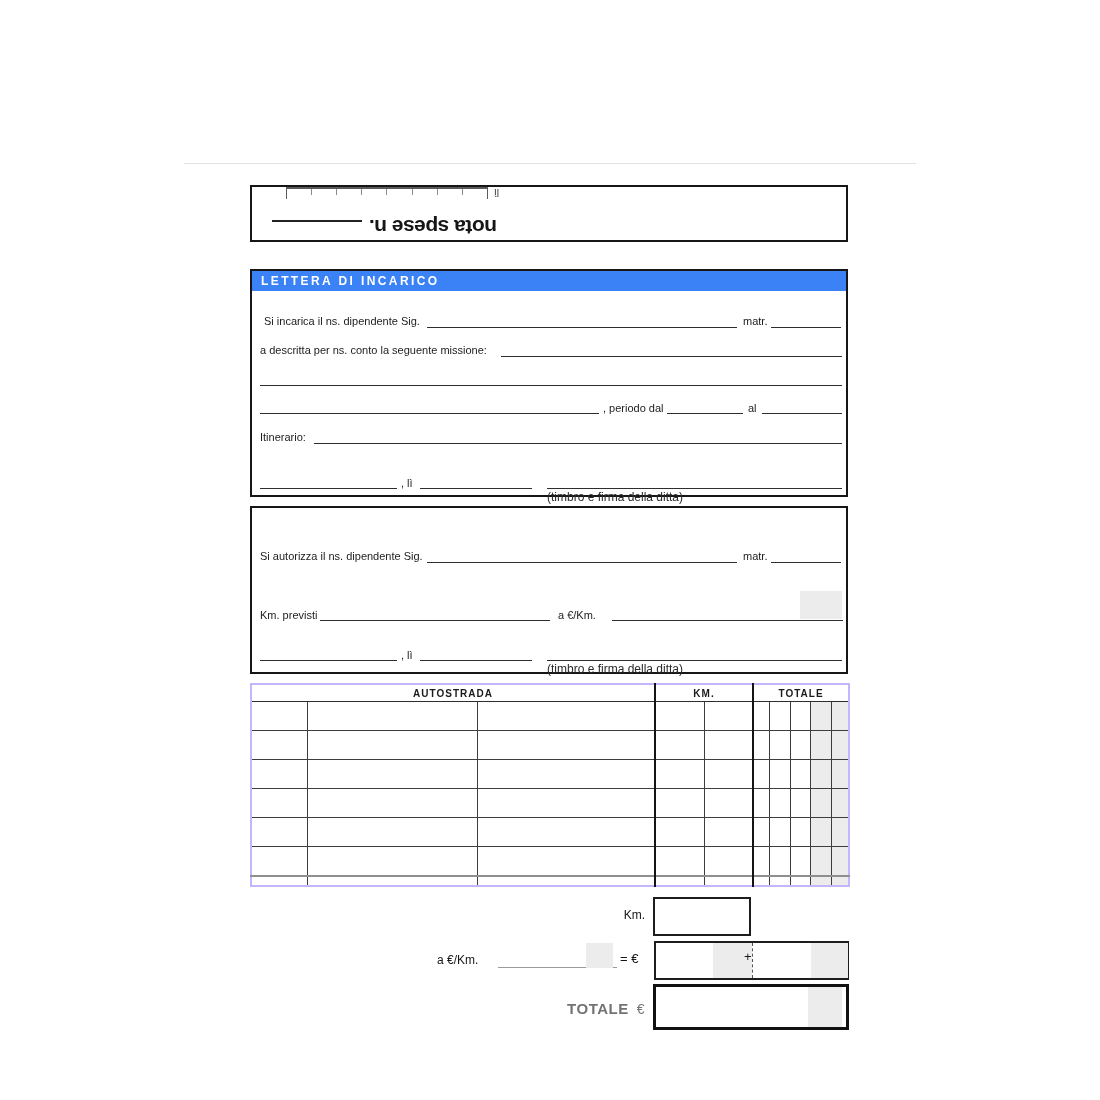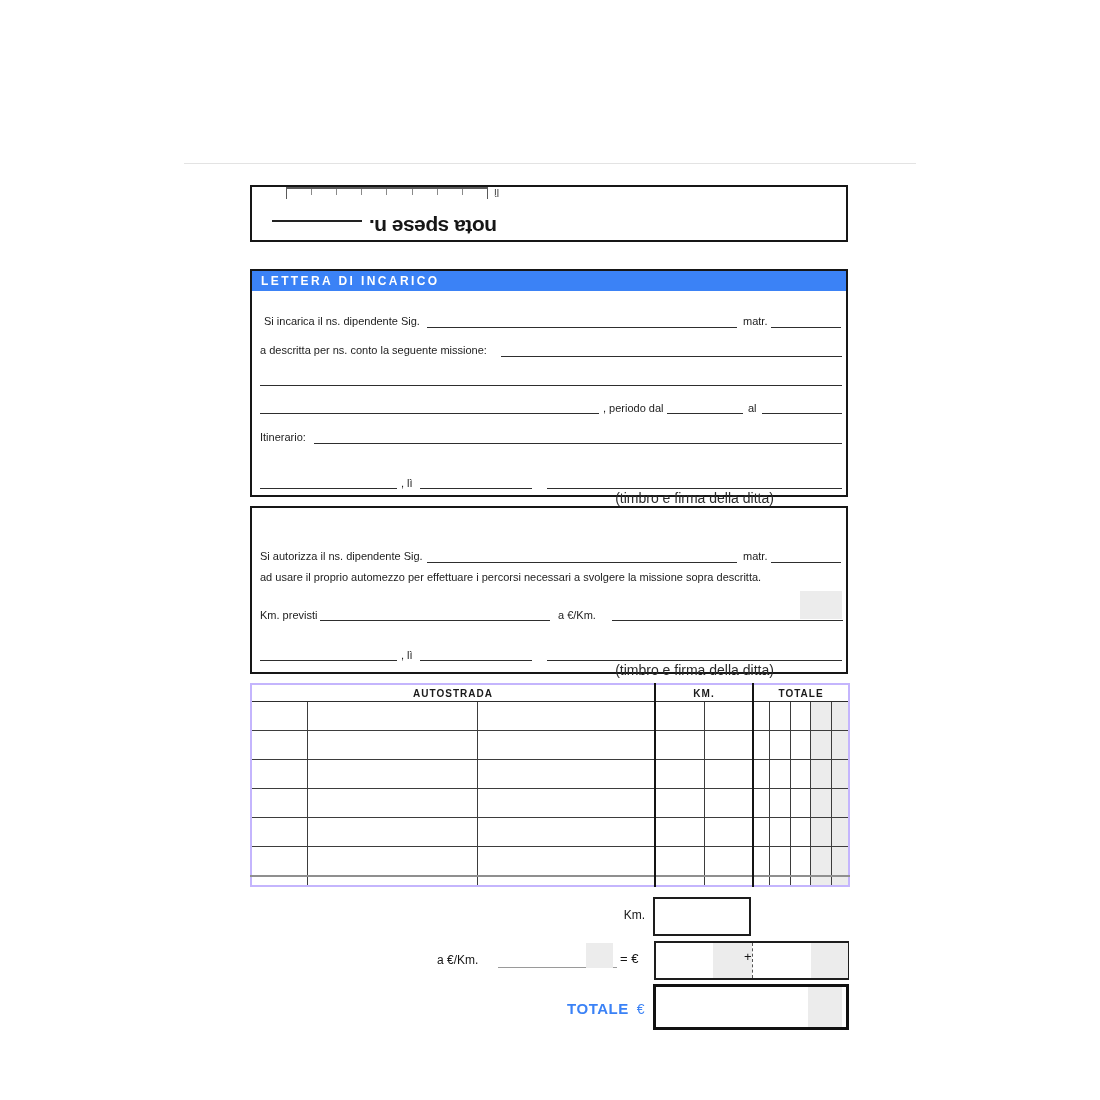--- a/index.html
+++ b/index.html
@@ -6,21 +6,21 @@
   body{font-family:"Liberation Sans", sans-serif;color:#1a1a1a;}
   #page{position:relative;width:1100px;height:1100px;background:#fff;overflow:hidden;}
   .hairline{position:absolute;left:184px;top:163px;width:732px;height:0;border-top:1px solid #e3e3e3;}
 
   
   .fbox{position:absolute;border:2px solid #161616;background:#fff;box-sizing:border-box;}
   .bar{height:20px;background:#3b82f6;color:#fff;font-weight:bold;font-size:12px;
        letter-spacing:2.4px;line-height:20px;padding-left:9px;}
   .lbl{position:absolute;font-size:11px;color:#1c1c1c;white-space:nowrap;}
   .ln{position:absolute;height:0;border-bottom:1px solid #2e2e2e;}
-  .cap{position:absolute;font-size:14px;color:#2a2a2a;text-align:center;}
+  .cap{position:absolute;font-size:12px;color:#2a2a2a;}
   .grayblk{position:absolute;background:#ececec;}
 
   
   .flip{position:absolute;inset:0;transform:rotate(180deg);}
   .ns1{position:absolute;top:1px;left:349px;white-space:nowrap;}
   .ns1 .t{font-size:21px;font-weight:bold;letter-spacing:-0.5px;color:#161616;}
   .ns1 .blank{display:inline-block;width:90px;border-bottom:2px solid #222;height:16px;margin-left:7px;}
   .ns2{position:absolute;top:35px;left:347px;white-space:nowrap;}
   .ns2 .li{font-size:10px;color:#333;margin-right:6px;vertical-align:bottom;}
   .ruler{display:inline-flex;align-items:flex-end;width:202px;height:12px;box-sizing:border-box;
@@ -43,21 +43,21 @@
   .entrybox{position:absolute;border:2px solid #1d1d1d;background:#fff;box-sizing:border-box;}
   .plusbox .band1{position:absolute;left:57px;top:0;width:39px;height:100%;background:#ececec;}
   .plusbox .band2{position:absolute;left:155px;top:0;width:37px;height:100%;background:#ececec;}
   .plusbox .dash{position:absolute;left:96px;top:0;height:100%;width:0;border-left:1px dashed #555;}
   .plusbox .plus{position:absolute;left:88px;top:6px;font-size:13px;color:#161616;}
   .totalebox{border-width:3px;border-color:#111;}
   .totalebox .band2{position:absolute;right:4px;top:0;width:34px;height:100%;background:#ececec;}
   .autobox{position:absolute;border:2px solid #8a8a8a;background:#fff;box-sizing:border-box;}
   .autobox .tag{position:absolute;top:2px;left:3px;font-size:8px;color:#333;}
   .kmlbl{position:absolute;font-size:12px;color:#161616;}
-  .totlbl{position:absolute;font-size:15px;font-weight:bold;color:#3b82f6;letter-spacing:0.5px;white-space:nowrap;}
+  .totlbl{position:absolute;font-size:15px;font-weight:bold;color:#737373;letter-spacing:0.5px;white-space:nowrap;}
   .totlbl .eur{font-weight:normal;font-size:14px;margin-left:8px;}
   .eqlbl{position:absolute;font-size:13px;color:#161616;}
 </style>
 </head>
 <body>
 
 <div id="page">
   <div class="hairline"></div>
 
   <div class="fbox" style="left:250px;top:185px;width:598px;height:57px;">
@@ -109,21 +109,20 @@
     <span class="cap" style="left:295px;top:219px;width:295px;">(timbro e firma della ditta)</span>
   </div>
 
   <div class="fbox" style="left:250px;top:506px;width:598px;height:168px;border-width:2px;">
 
     <span class="lbl" style="left:8px;top:42px;">Si autorizza il ns. dipendente Sig.</span>
     <span class="ln" style="left:175px;top:54px;width:310px;"></span>
     <span class="lbl" style="left:491px;top:42px;">matr.</span>
     <span class="ln" style="left:519px;top:54px;width:70px;"></span>
 
-    <span class="lbl" style="left:8px;top:63px;">ad usare il proprio automezzo per effettuare i percorsi necessari a svolgere la missione sopra descritta.</span>
 
     <span class="grayblk" style="left:548px;top:83px;width:42px;height:28px;"></span>
     <span class="lbl" style="left:8px;top:101px;">Km. previsti</span>
     <span class="ln" style="left:68px;top:112px;width:230px;"></span>
     <span class="lbl" style="left:306px;top:101px;">a €/Km.</span>
     <span class="ln" style="left:360px;top:112px;width:231px;"></span>
 
     <span class="ln" style="left:8px;top:152px;width:137px;"></span>
     <span class="lbl" style="left:149px;top:141px;">, lì</span>
     <span class="ln" style="left:168px;top:152px;width:112px;"></span>

